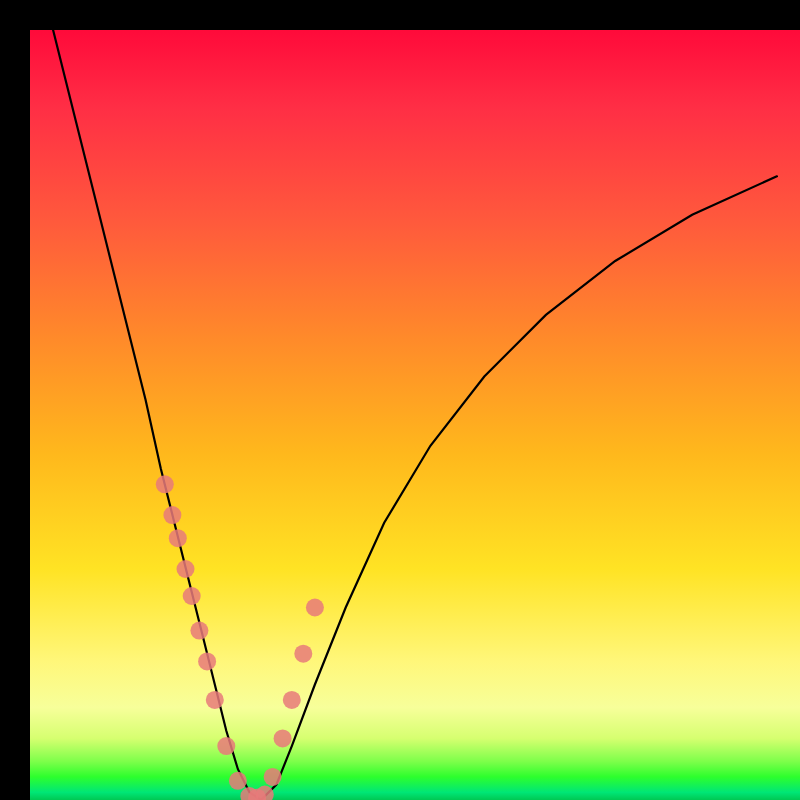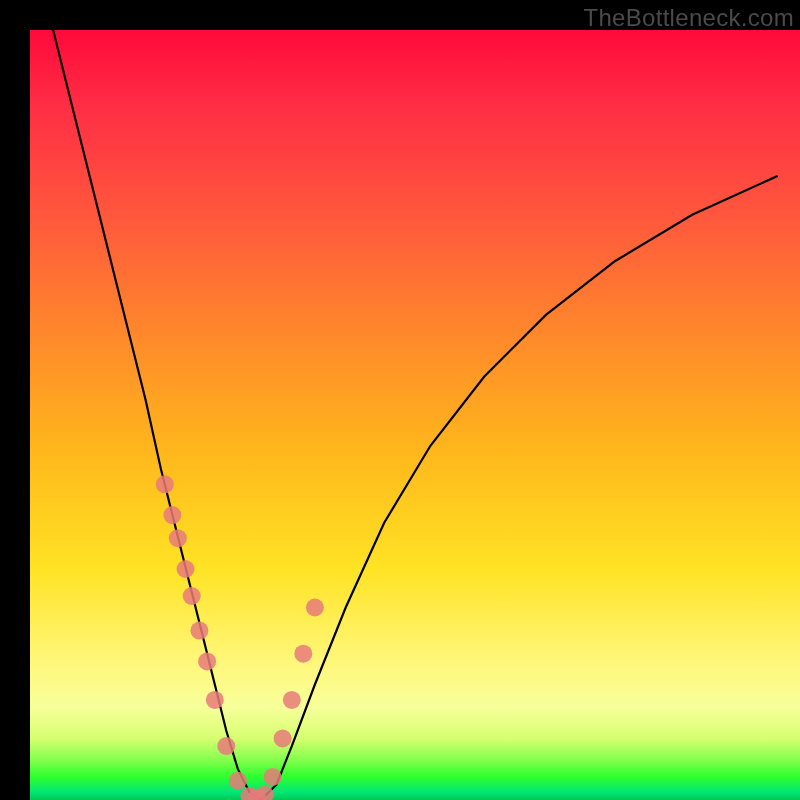--- a/index.html
+++ b/index.html
@@ -81,14 +81,13 @@
           <circle cx="227.1" cy="767.7" r="9" fill="#e77a7a" fill-opacity="0.85"></circle>
           <circle cx="234.8" cy="764.6" r="9" fill="#e77a7a" fill-opacity="0.85"></circle>
           <circle cx="242.6" cy="746.9" r="9" fill="#e77a7a" fill-opacity="0.85"></circle>
           <circle cx="252.6" cy="708.4" r="9" fill="#e77a7a" fill-opacity="0.85"></circle>
           <circle cx="261.8" cy="669.9" r="9" fill="#e77a7a" fill-opacity="0.85"></circle>
           <circle cx="273.3" cy="623.7" r="9" fill="#e77a7a" fill-opacity="0.85"></circle>
           <circle cx="284.9" cy="577.5" r="9" fill="#e77a7a" fill-opacity="0.85"></circle>
         </g>
     </svg>
   </div>
-  <div class="watermark">TheBottleneck.com</div>
 </div>
 
 </body></html>

